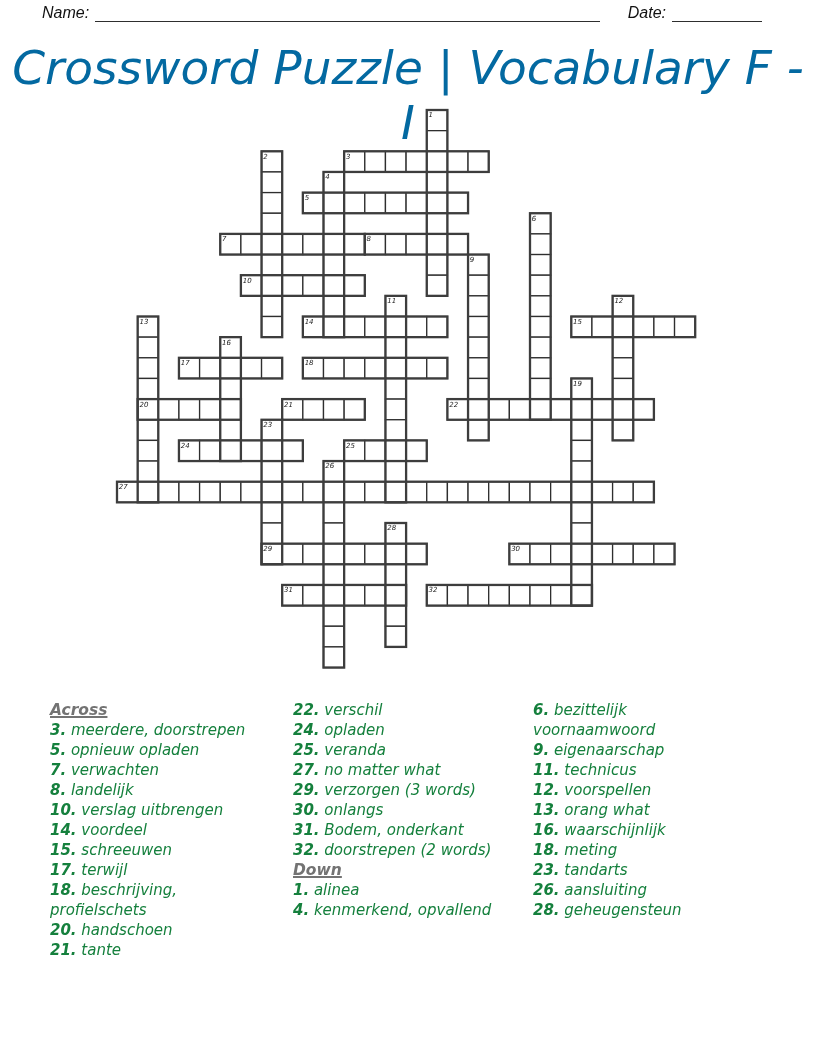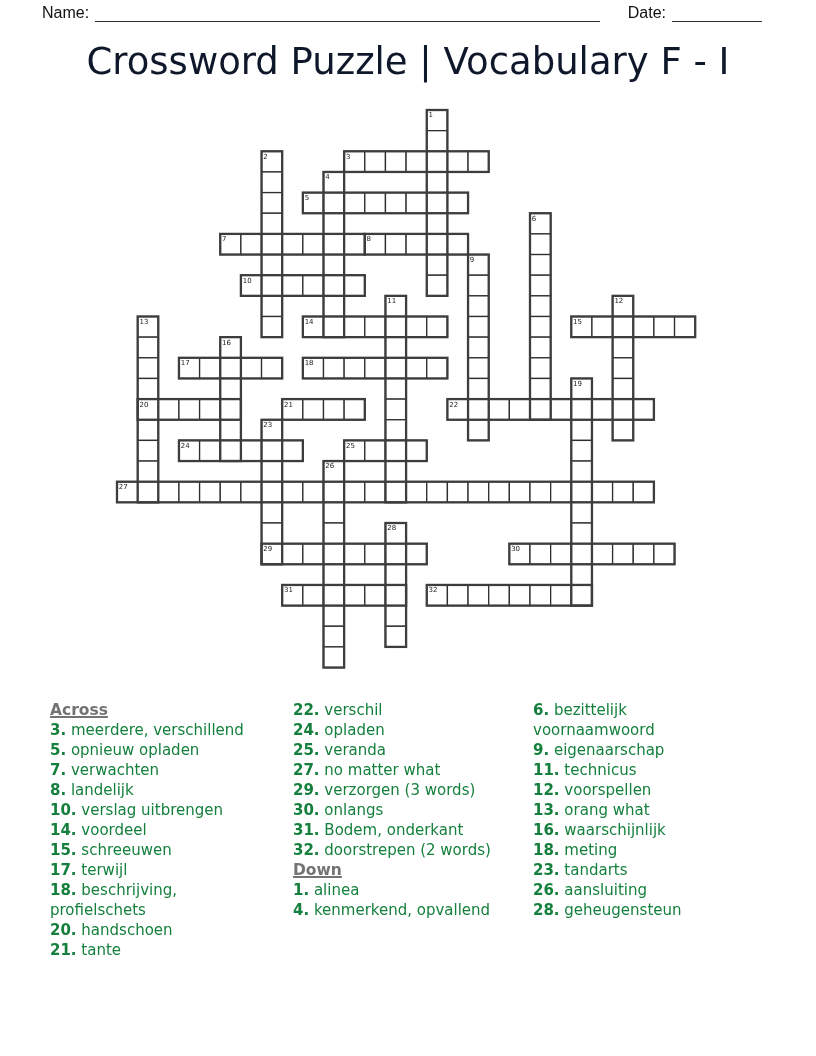--- a/index.html
+++ b/index.html
@@ -1,26 +1,26 @@
 <!DOCTYPE html>
 <html><head>
 <meta charset="utf-8">
 <style>
   html,body{margin:0;padding:0;background:#fff;}
   .page{position:relative;width:816px;height:1056px;background:#ffffff;overflow:hidden;
-        font-family:"DejaVu Sans",sans-serif;color:#141414;}
+        font-family:"DejaVu Sans",sans-serif;color:#141414;font-style:italic;}
   .header-row{position:absolute;left:42px;right:54px;top:4px;display:flex;align-items:flex-end;
               font-family:"Liberation Sans",sans-serif;font-size:16px;color:#111;}
   .hlabel{white-space:nowrap;line-height:18px;}
   .fill-line{border-bottom:1.6px solid #2e2e2e;height:16px;display:inline-block;}
   .name-line{flex:1 1 auto;margin-left:6px;}
   .date-label{margin-left:28px;}
   .date-line{width:90px;margin-left:6px;}
   .title{position:absolute;top:40px;left:0;width:100%;margin:0;text-align:center;
-         font-family:"DejaVu Sans",sans-serif;font-weight:400;font-size:37px;color:#0f172a;}
+         font-family:"DejaVu Sans",sans-serif;font-weight:400;font-size:47px;color:#0369a1;}
   .grid-svg{position:absolute;left:0;top:0;}
   .grid-cell{fill:#ffffff;stroke:#2e2e2e;stroke-width:1.3;}
   .word-outline{fill:none;stroke:#3d3d3d;stroke-width:2.3;}
   .cell-num{font-family:"DejaVu Sans",sans-serif;font-size:7px;fill:#1a1a1a;}
   .clues{position:absolute;left:0;top:700px;width:816px;}
   .clue-col{position:absolute;top:0;}
   .col1{left:50px;width:215px;}
   .col2{left:293px;width:237px;}
   .col3{left:533px;width:177px;}
   .clue{font-size:15px;line-height:20px;color:#15803d;}
@@ -364,21 +364,21 @@
         <text x="573.10" y="385.85" class="cell-num">19</text>
         <text x="263.35" y="427.15" class="cell-num">23</text>
         <text x="325.30" y="468.45" class="cell-num">26</text>
         <text x="387.25" y="530.40" class="cell-num">28</text>
       </g>
     </svg>
 
   <div class="clues">
     <div class="clue-col col1">
         <div class="clue-head">Across</div>
-        <div class="clue"><span class="cnum">3.</span><span> meerdere, verschillend</span></div>
+        <div class="clue"><span class="cnum">3.</span><span> meerdere, doorstrepen</span></div>
         <div class="clue"><span class="cnum">5.</span><span> opnieuw opladen</span></div>
         <div class="clue"><span class="cnum">7.</span><span> verwachten</span></div>
         <div class="clue"><span class="cnum">8.</span><span> landelijk</span></div>
         <div class="clue"><span class="cnum">10.</span><span> verslag uitbrengen</span></div>
         <div class="clue"><span class="cnum">14.</span><span> voordeel</span></div>
         <div class="clue"><span class="cnum">15.</span><span> schreeuwen</span></div>
         <div class="clue"><span class="cnum">17.</span><span> terwijl</span></div>
         <div class="clue"><span class="cnum">18.</span><span> beschrijving, profielschets</span></div>
         <div class="clue"><span class="cnum">20.</span><span> handschoen</span></div>
         <div class="clue"><span class="cnum">21.</span><span> tante</span></div>

